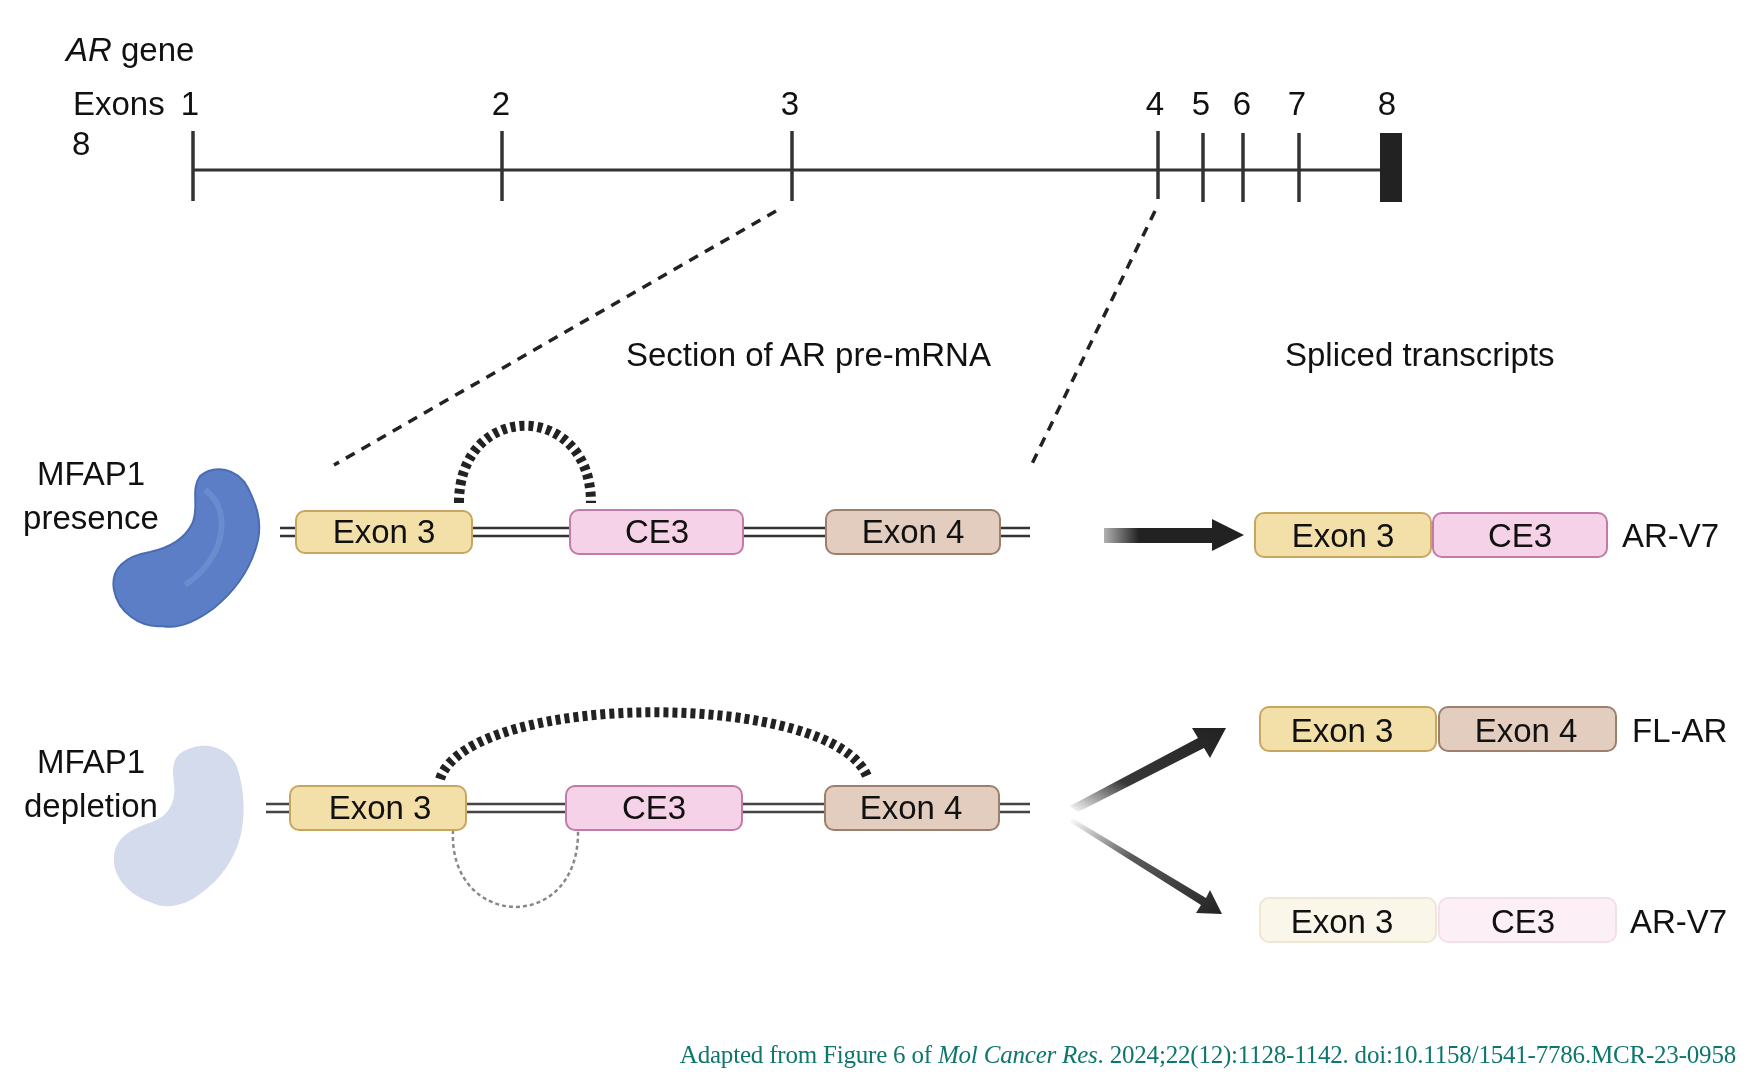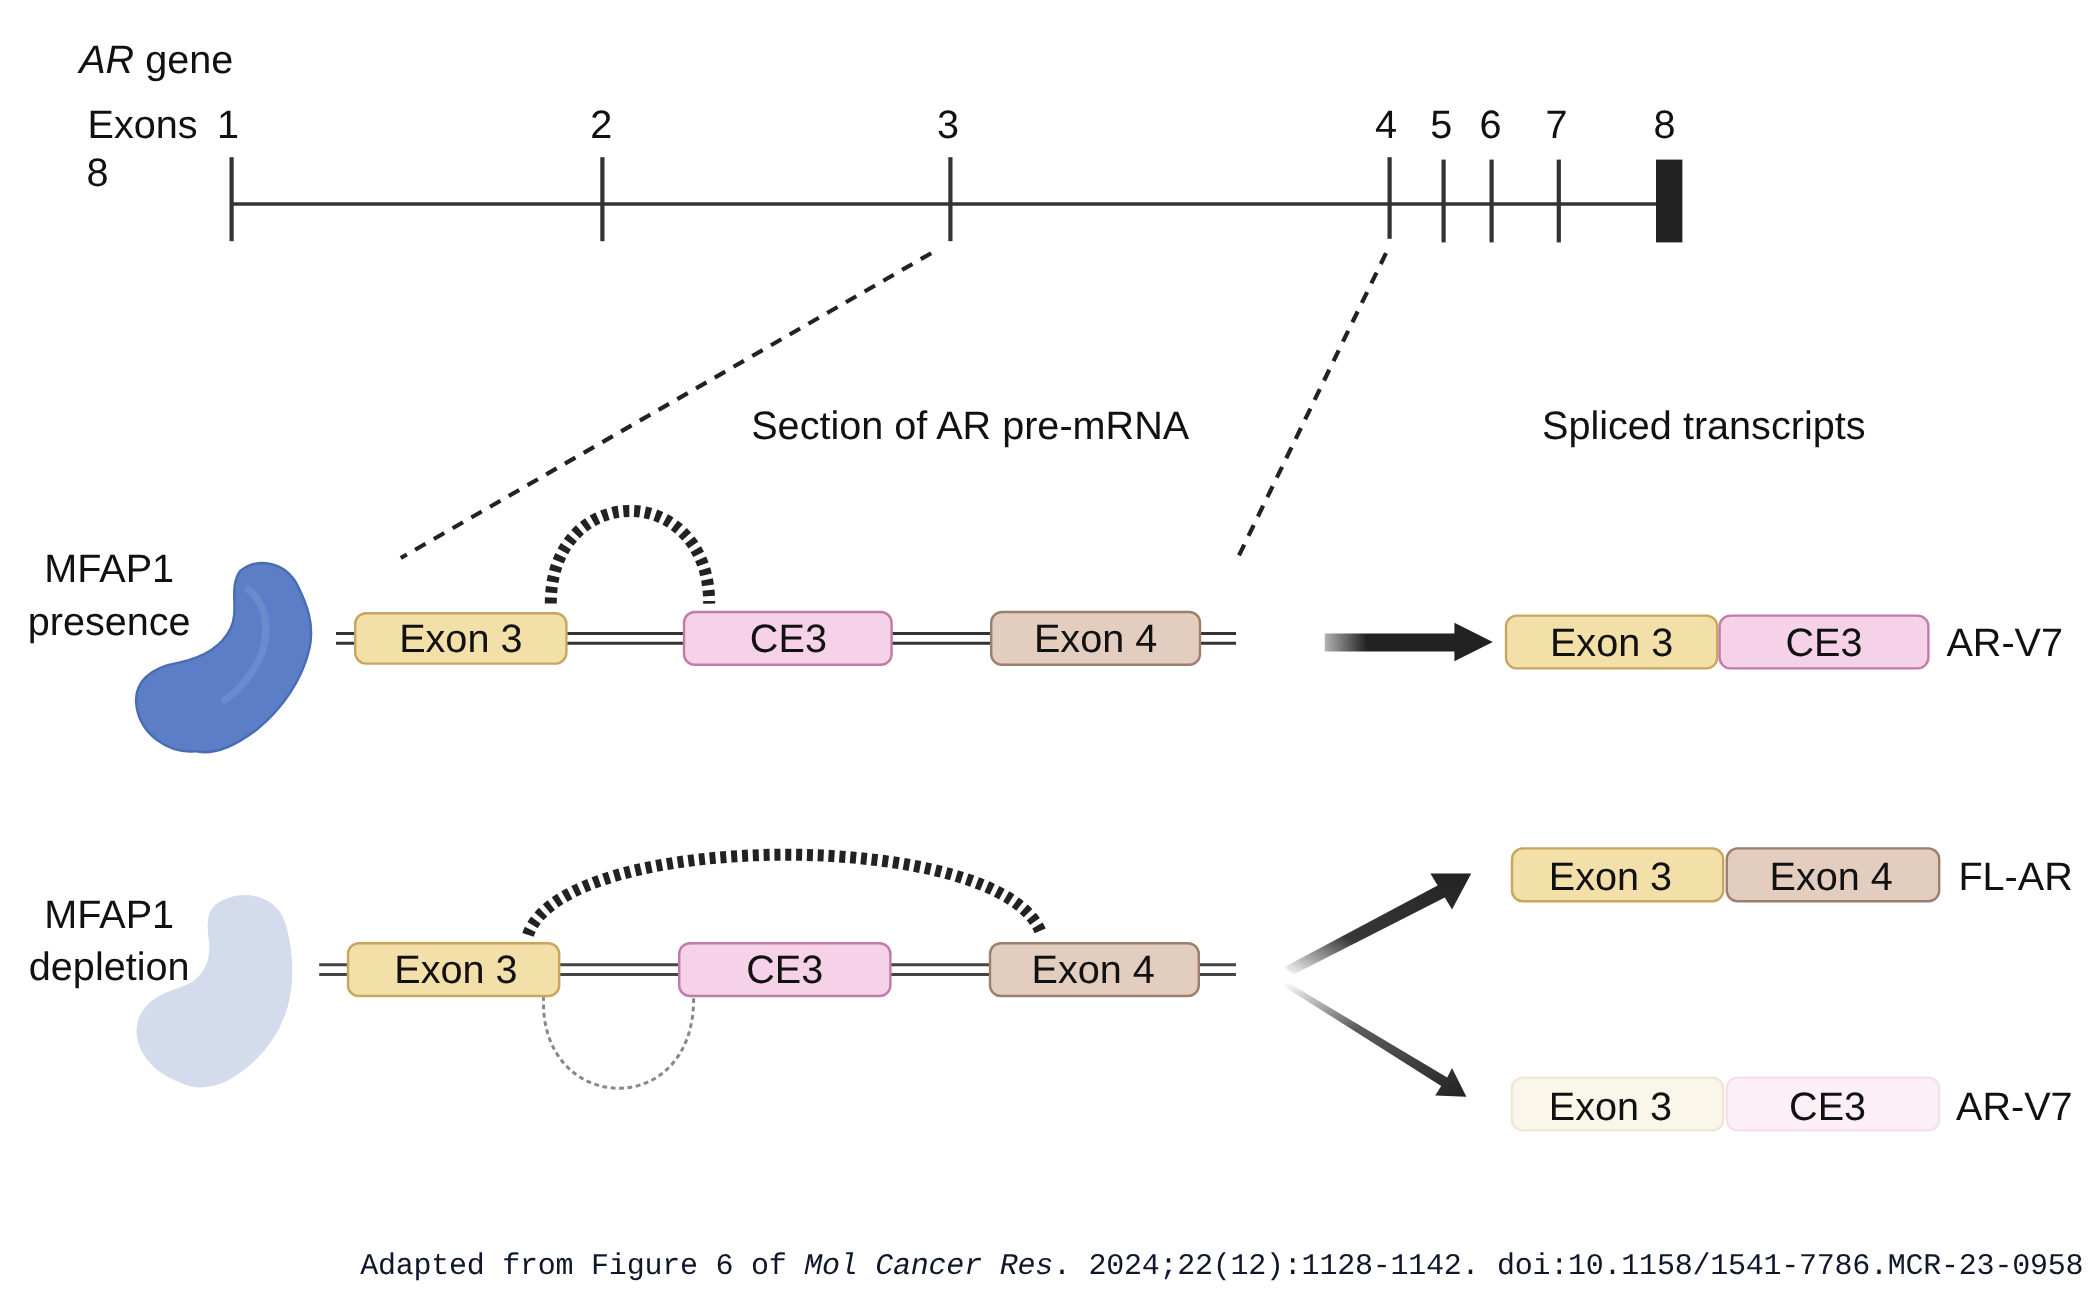--- a/index.html
+++ b/index.html
@@ -1,19 +1,19 @@
 <!DOCTYPE html>
 <html><head>
 <meta charset="utf-8">
 <style>
   html, body { margin: 0; padding: 0; background: #ffffff; }
   body { width: 1750px; height: 1077px; position: relative; overflow: hidden; font-family: "Liberation Sans", sans-serif; color: #111; }
   svg { position: absolute; left: 0; top: 0; }
   .lbl { font-family: "Liberation Sans", sans-serif; fill: #111; }
-  .cite { position: absolute; right: 14px; top: 1041px; font-family: Liberation Mono, monospace; font-size: 25px; color: #0f172a; letter-spacing: -0.2px; }
+  .cite { position: absolute; right: 14px; top: 1041px; font-family: Liberation Serif, serif; font-size: 25px; color: #0f766e; letter-spacing: -0.2px; }
   .cite i { font-style: italic; }
 </style>
 </head>
 <body>
 
 <svg width="1750" height="1077" viewBox="0 0 1750 1077">
   <defs>
     <linearGradient id="gradArrowR" x1="0" y1="0" x2="1" y2="0">
       <stop offset="0" stop-color="#222" stop-opacity="0.35"></stop>
       <stop offset="0.25" stop-color="#222" stop-opacity="1"></stop>

